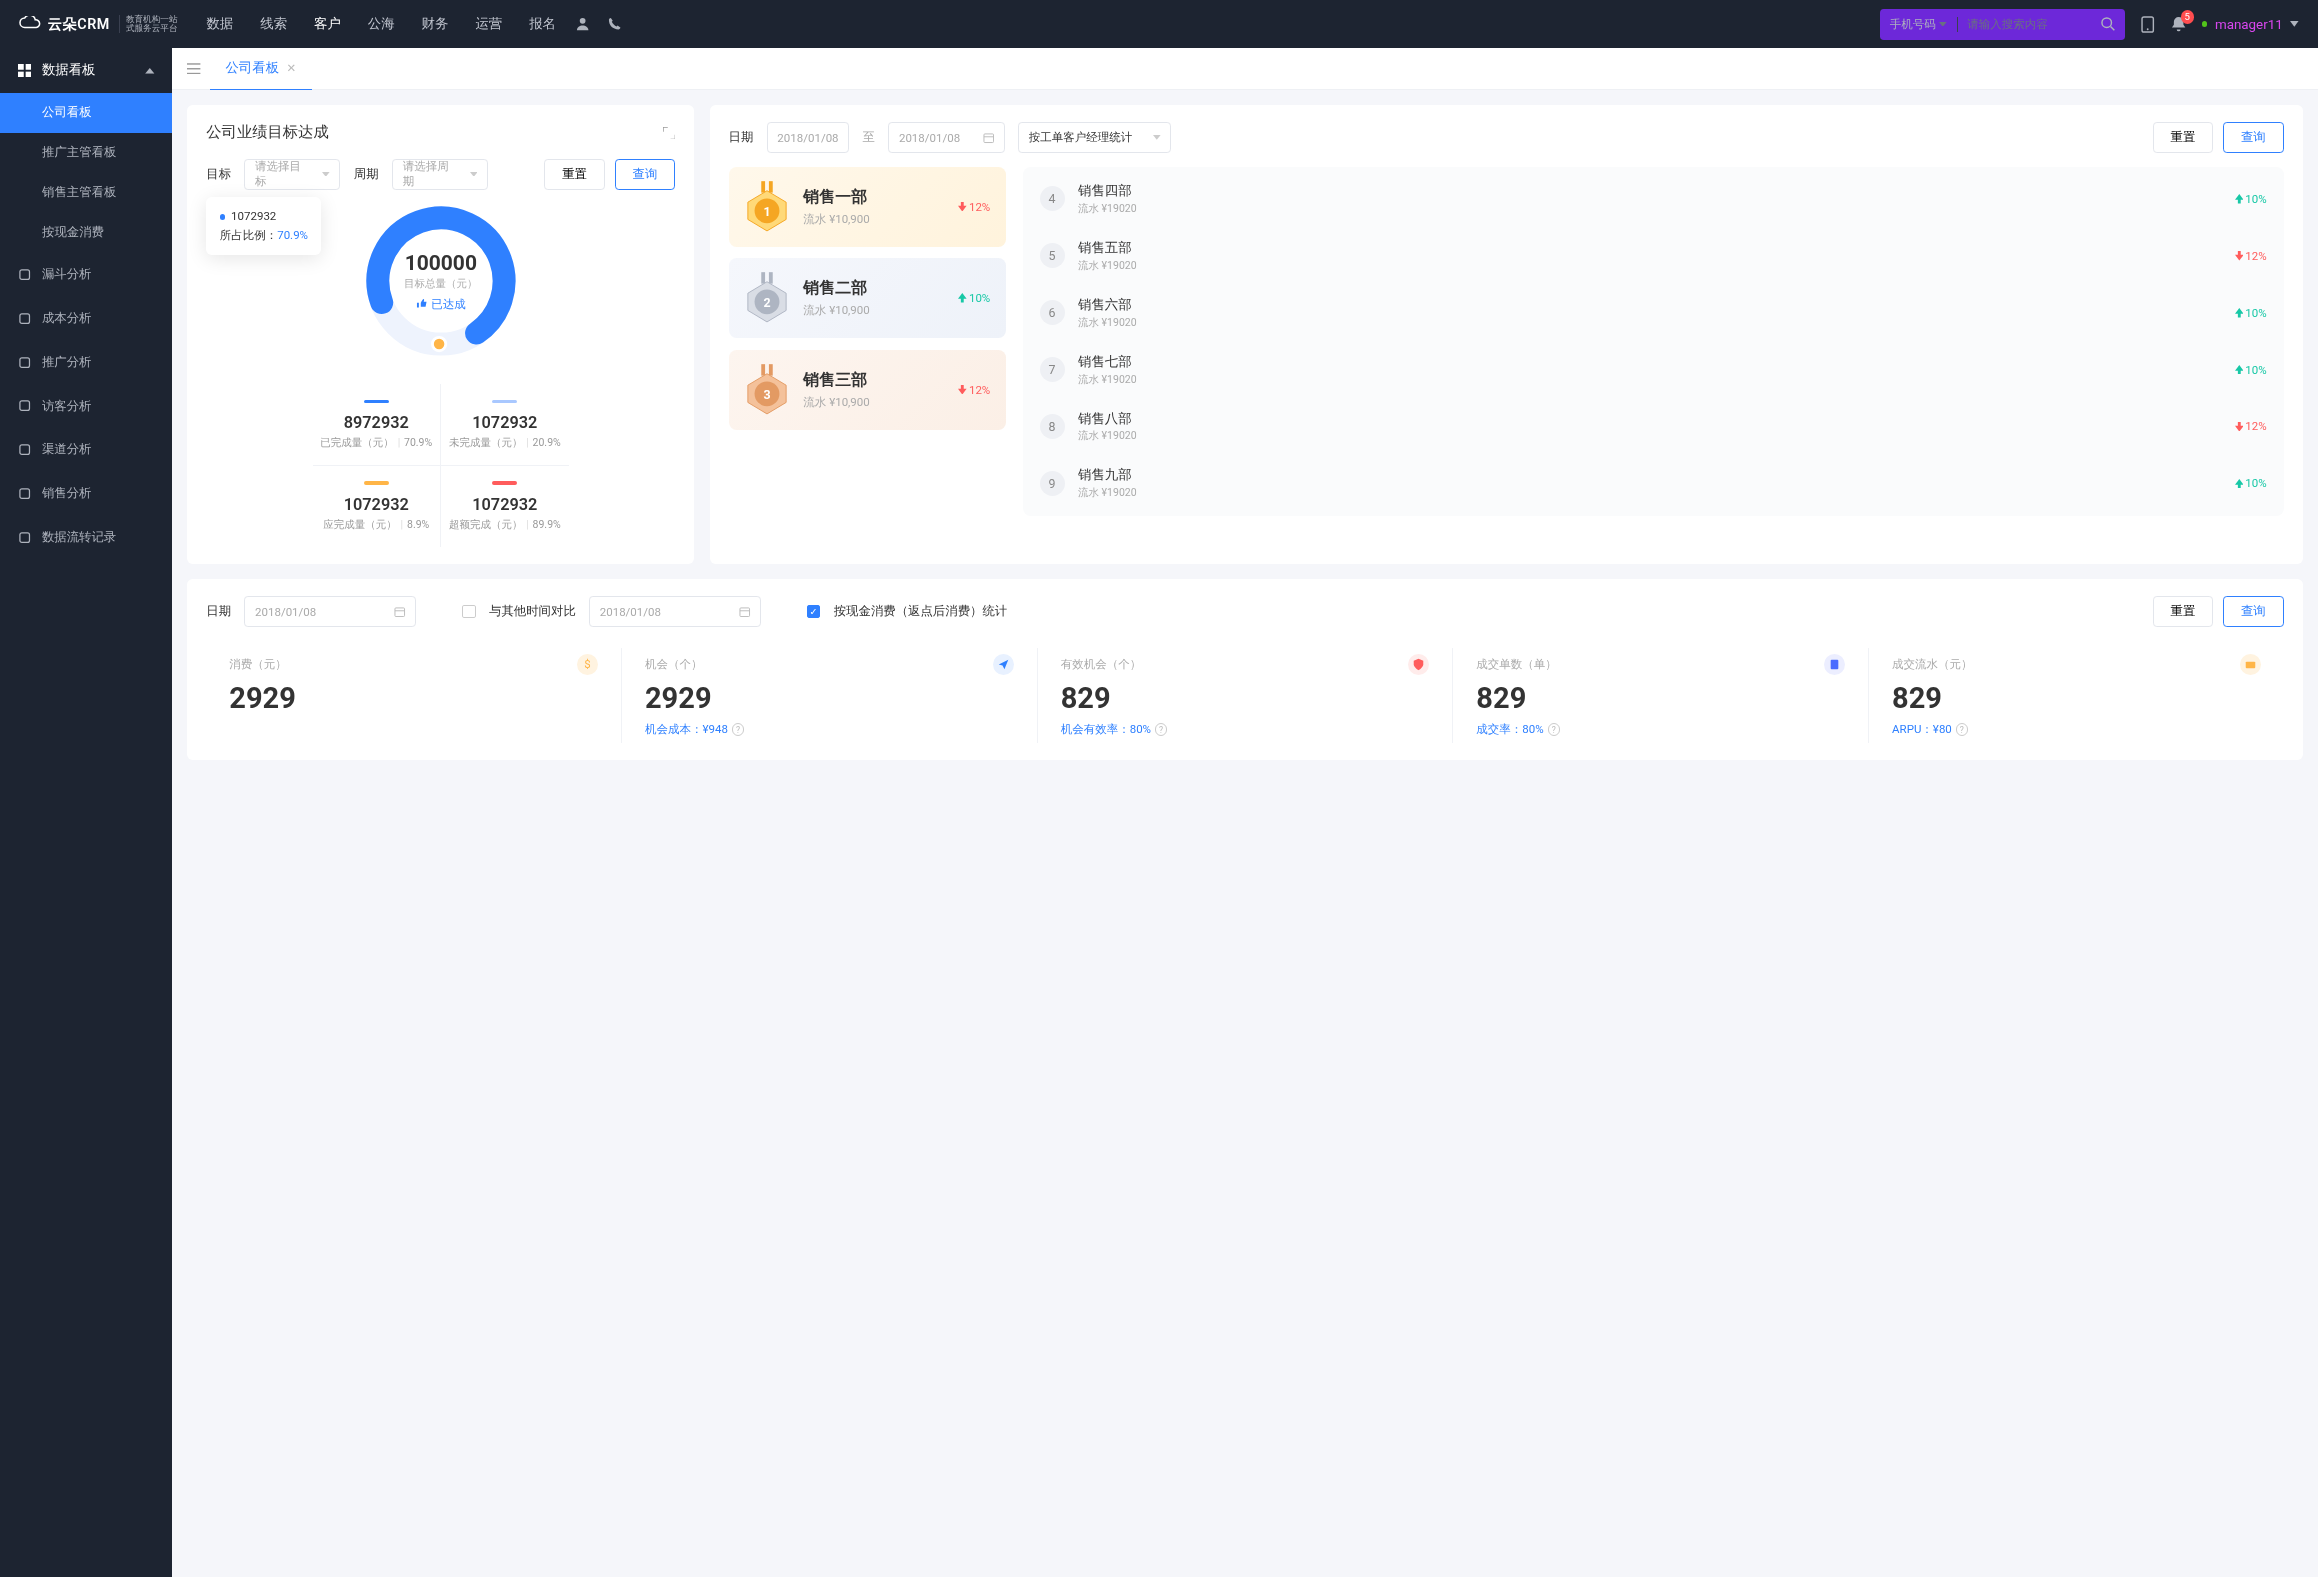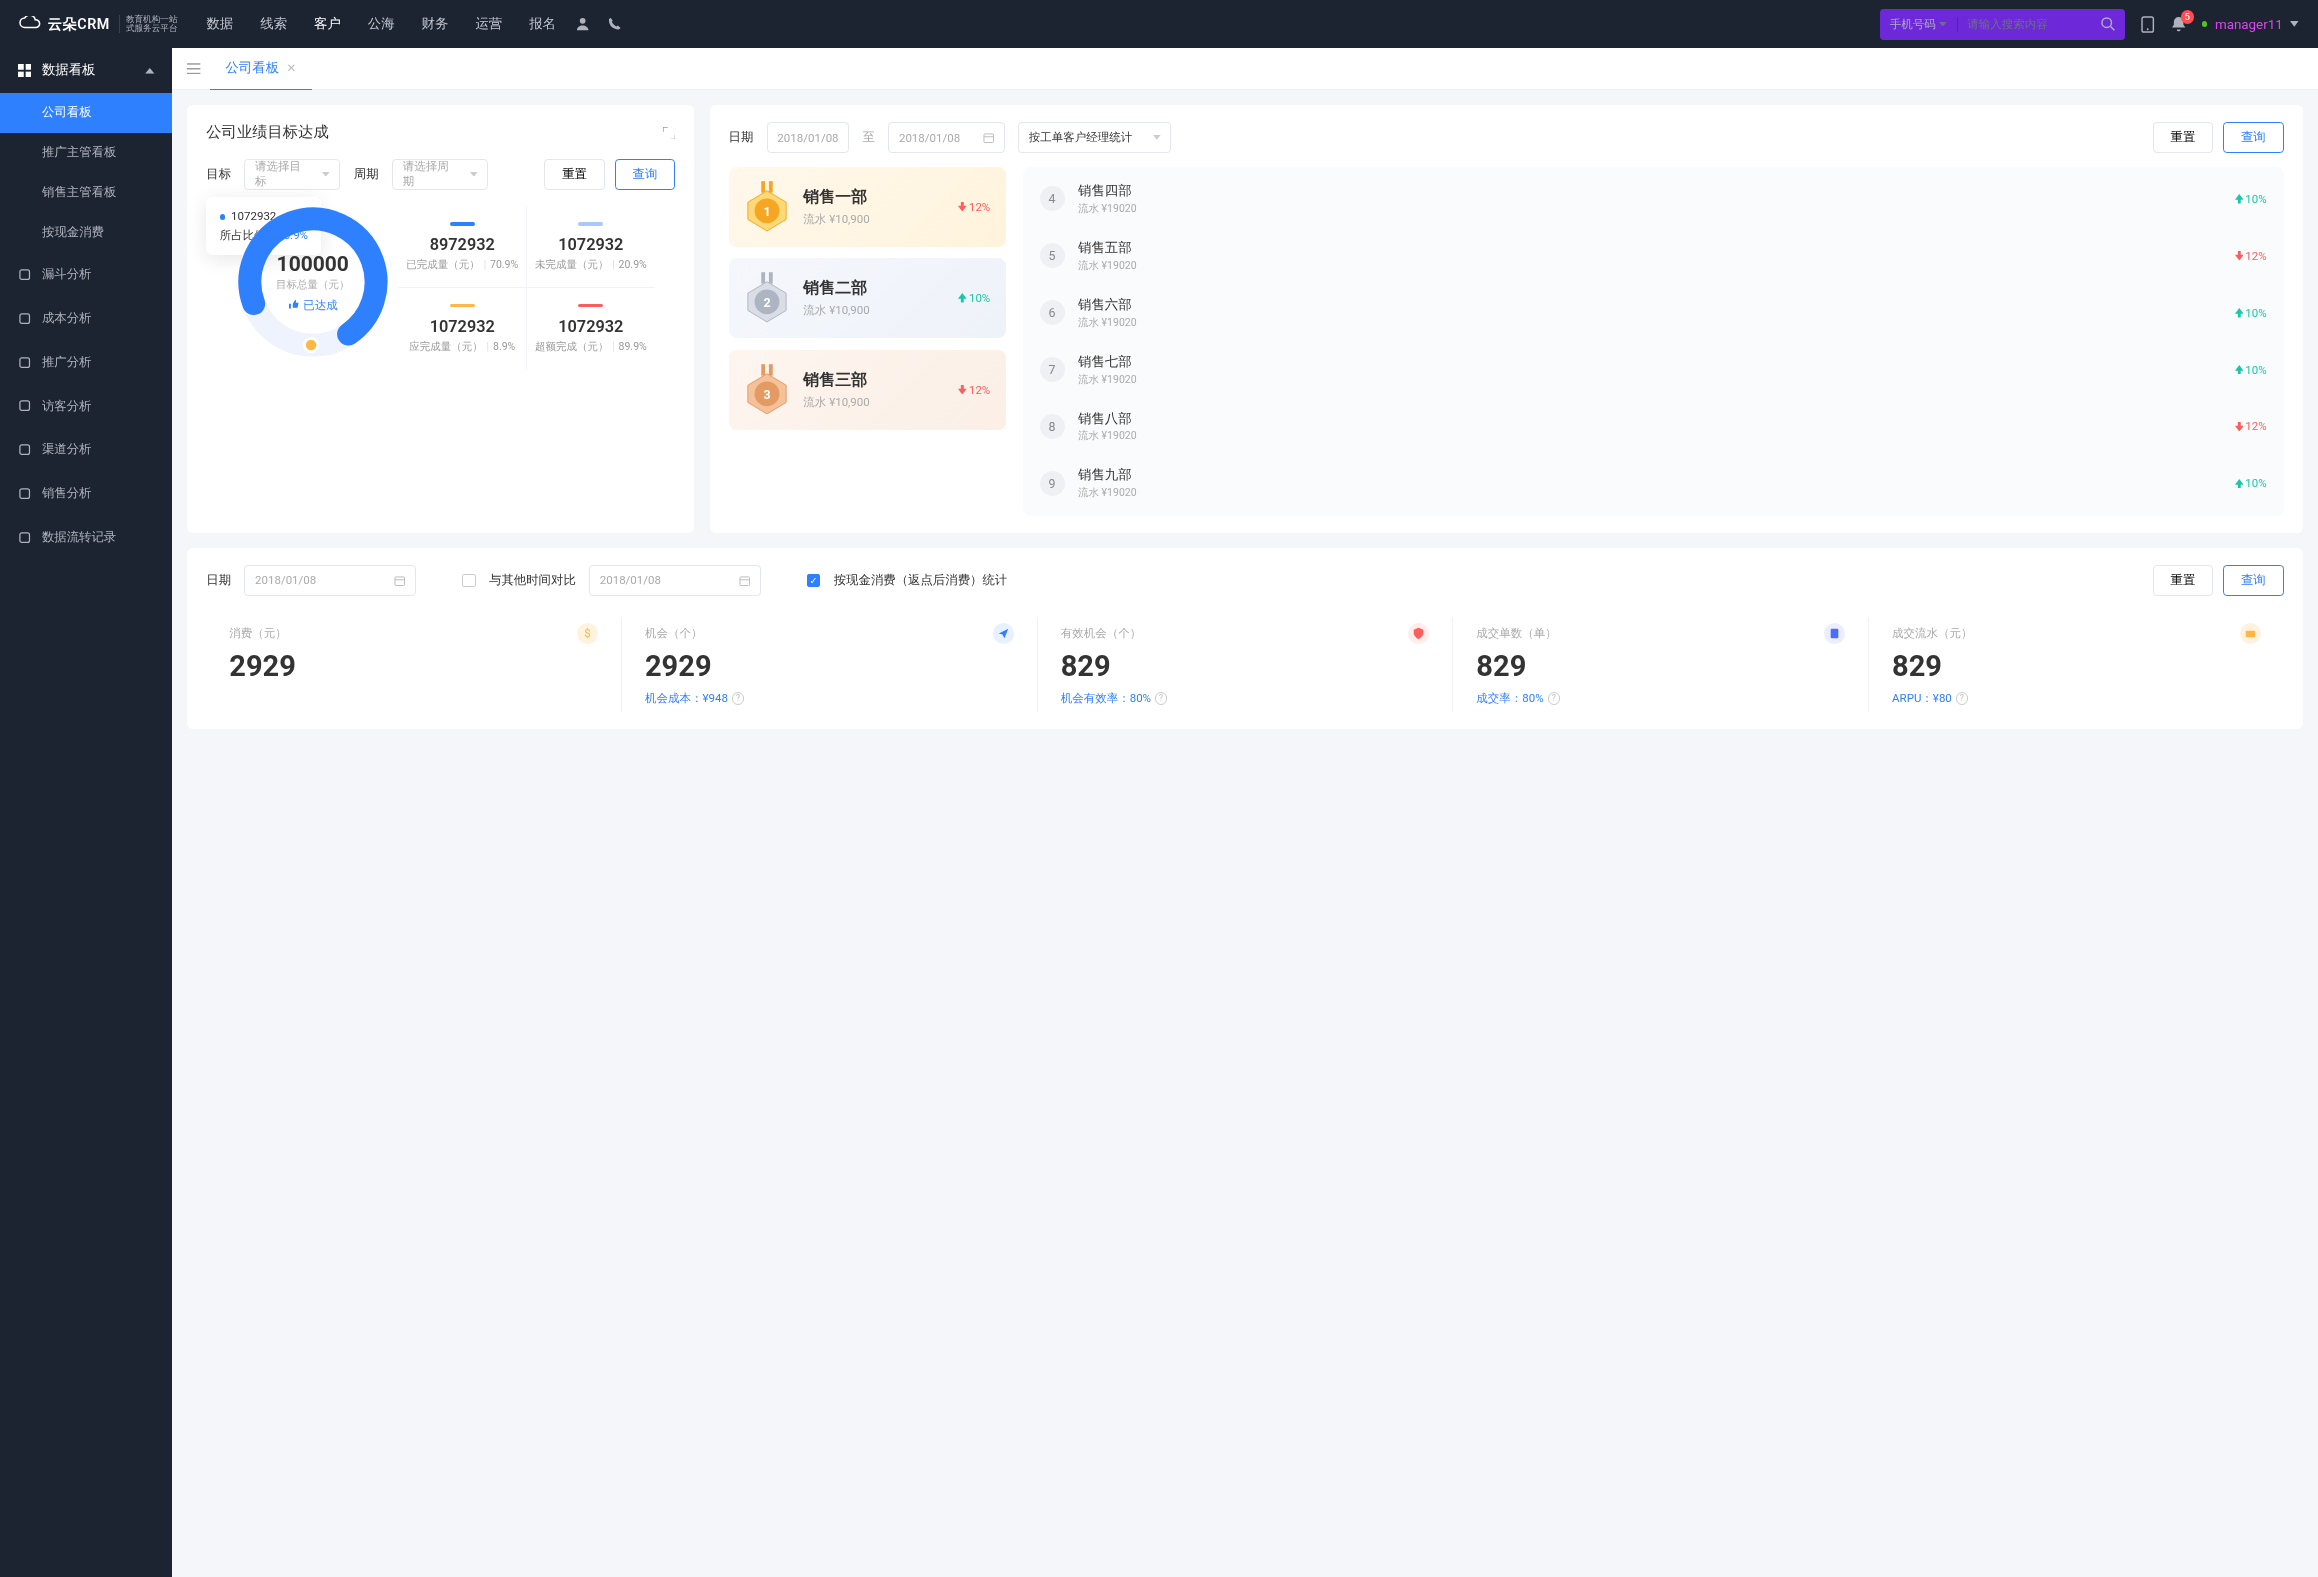--- a/index.html
+++ b/index.html
@@ -56,21 +56,21 @@
 .filters { display:flex; align-items:center; gap:13.4px; flex-wrap:wrap;}
 .lbl { font-size:12.4px; color:#333;}
 .sel, .date-inp { height:31px; border:1px solid #e3e6ec; border-radius:3.8px; background:#fff; display:inline-flex; align-items:center; padding:0 9.6px; font-size:11.5px; color:#aaa; gap:15px; cursor:pointer;}
 .sel .chev{ margin-left:auto; color:#bbb;}
 .btn { height:31px; padding:0 17px; border-radius:3.8px; border:1px solid #e3e6ec; background:#fff; cursor:pointer; font-size:12.4px;}
 .btn.primary { color:#2f80ff; border-color:#2f80ff; }
 .btns-right{ margin-left:auto; display:flex; gap:9.6px;}
 
 
 .target-card { flex:0 0 507px; }
-.donut-area { position:relative; display:flex; flex-direction:row; align-items:center;justify-content:center;}
+.donut-area { position:relative; display:flex; flex-direction:column; align-items:center;}
 .tooltip { position:absolute; left:0; top:7.6px; background:#fff; border-radius:5.7px; box-shadow:0 3.8px 19px rgba(0,0,0,.1); padding:9.6px 13.4px; font-size:11.5px; line-height:1.7;}
 .tooltip .tdot{ width:5.7px;height:5.7px;border-radius:50%;background:#2f80ff;display:inline-block;margin-right:5.7px;}
 .donut-wrap { position:relative; width:172px; height:172px; margin-top:5.7px;}
 .donut-center { position:absolute; inset:0; display:flex; flex-direction:column; align-items:center; justify-content:center; }
 .donut-center .big { font-size:21px; font-weight:700; }
 .donut-center .small { font-size:10.5px; color:#aaa; margin-top:1.9px;}
 .reached { margin-top:5.7px; color:#2f80ff; font-size:11.5px; display:flex; align-items:center; gap:3.8px;}
 .target-grid { display:grid; grid-template-columns:1fr 1fr; margin-top:17px;}
 .target-cell { padding:15.3px 7.6px; text-align:center; position:relative;}
 .target-cell:nth-child(1),.target-cell:nth-child(2){border-bottom:1px solid #f0f2f6;}

